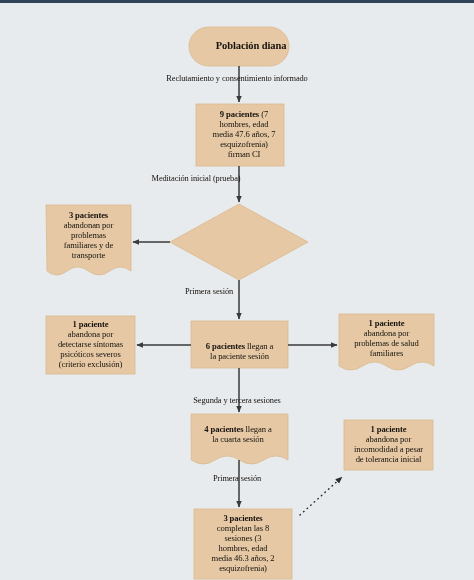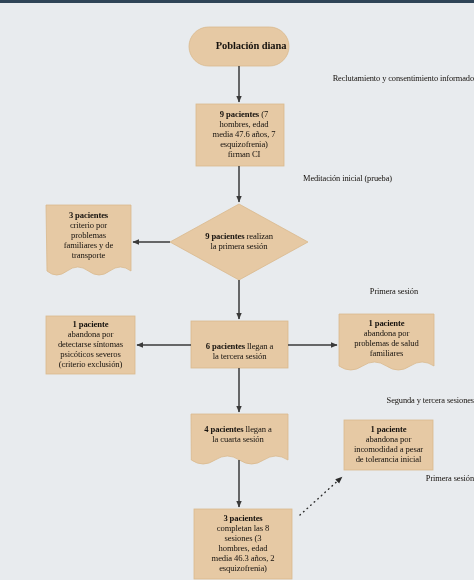--- a/index.html
+++ b/index.html
@@ -40,21 +40,21 @@
     color: #16120e;
     line-height: 1.16;
     letter-spacing: -0.1px;
     pointer-events: none;
   }
   .node-text b {
     font-weight: bold;
   }
   .edge-label {
     position: absolute;
-    text-align: right;
+    text-align: center;
     color: #15110d;
     line-height: 1.1;
     letter-spacing: -0.1px;
     white-space: nowrap;
   }
   .start-label { font-size: 10.5px; font-weight: bold; }
   .box-label   { font-size: 8.6px; }
   .diamond-label { font-size: 8.6px; }
   .edge-label  { font-size: 8.4px; }
 </style>
@@ -117,36 +117,32 @@
   </div>
 
   <div class="node-text box-label" style="left:196px; top:101px; width:96px; height:62px;border-radius:21px;">
     <span><b>9 pacientes</b><span> (7</span></span>
     <span>hombres, edad</span>
     <span>media 47.6 años, 7</span>
     <span>esquizofrenia)</span>
     <span>firman CI</span>
   </div>
 
-  <div class="node-text diamond-label" style="left:176px; top:221px; width:126px; height:36px;">
-    <span><b>9 pacientes</b><span> realizan</span></span>
-    <span>la primera sesión</span>
-  </div>
 
   <div class="node-text box-label" style="left:46px; top:203px; width:85px; height:60px;">
     <span><b>3 pacientes</b></span>
-    <span>criterio por</span>
+    <span>abandonan por</span>
     <span>problemas</span>
     <span>familiares y de</span>
     <span>transporte</span>
   </div>
 
   <div class="node-text box-label" style="left:191px; top:318px; width:97px; height:62px;">
     <span><b>6 pacientes</b><span> llegan a</span></span>
-    <span>la tercera sesión</span>
+    <span>la paciente sesión</span>
   </div>
 
   <div class="node-text box-label" style="left:44px; top:313px; width:93px; height:58px;">
     <span><b>1 paciente</b></span>
     <span>abandona por</span>
     <span>detectarse síntomas</span>
     <span>psicóticos severos</span>
     <span>(criterio exclusión)</span>
   </div>
 

